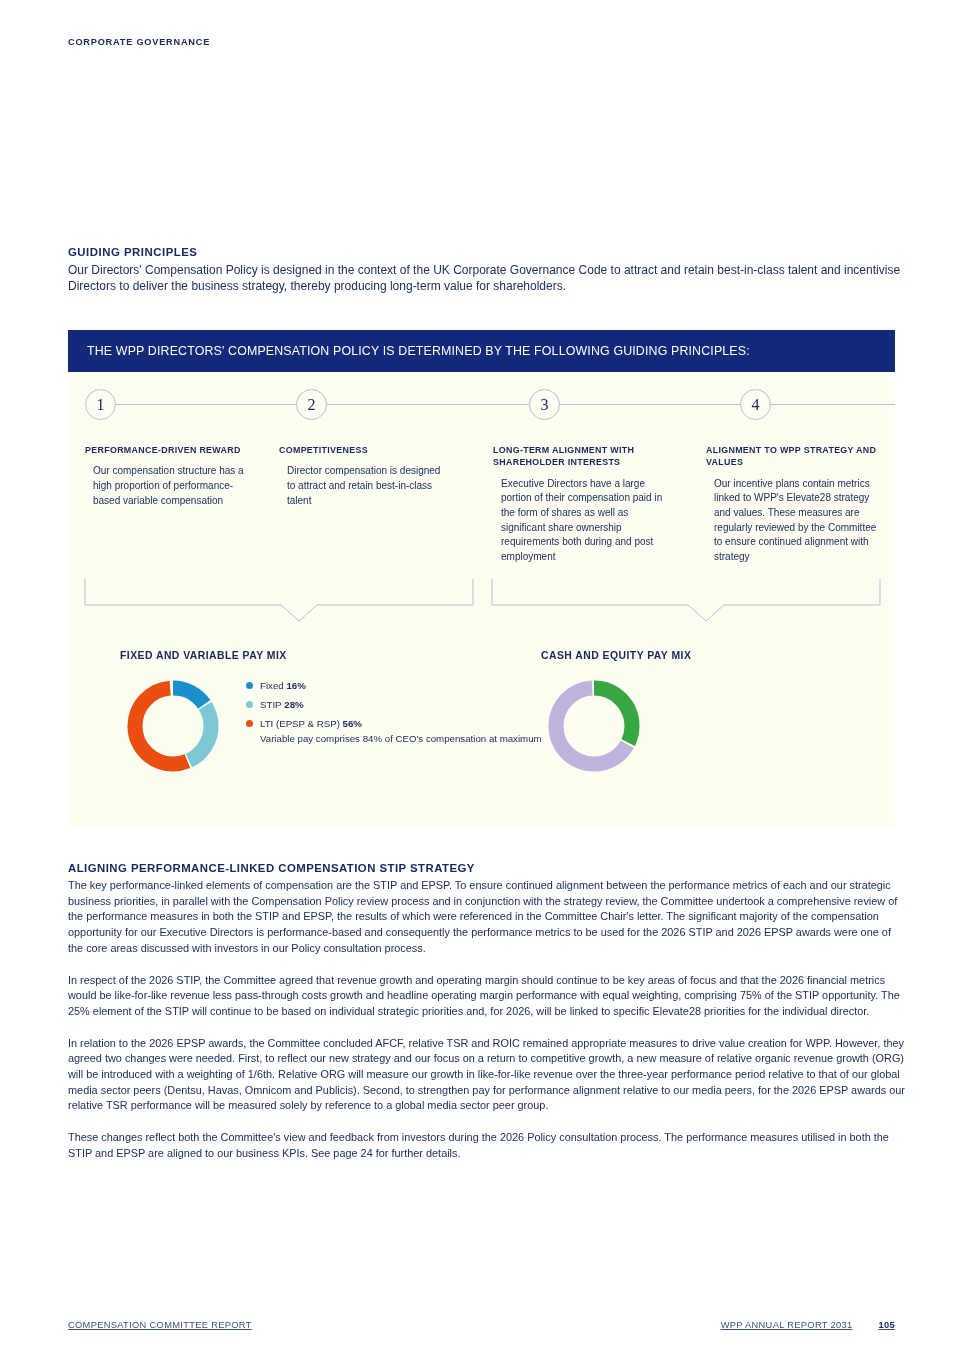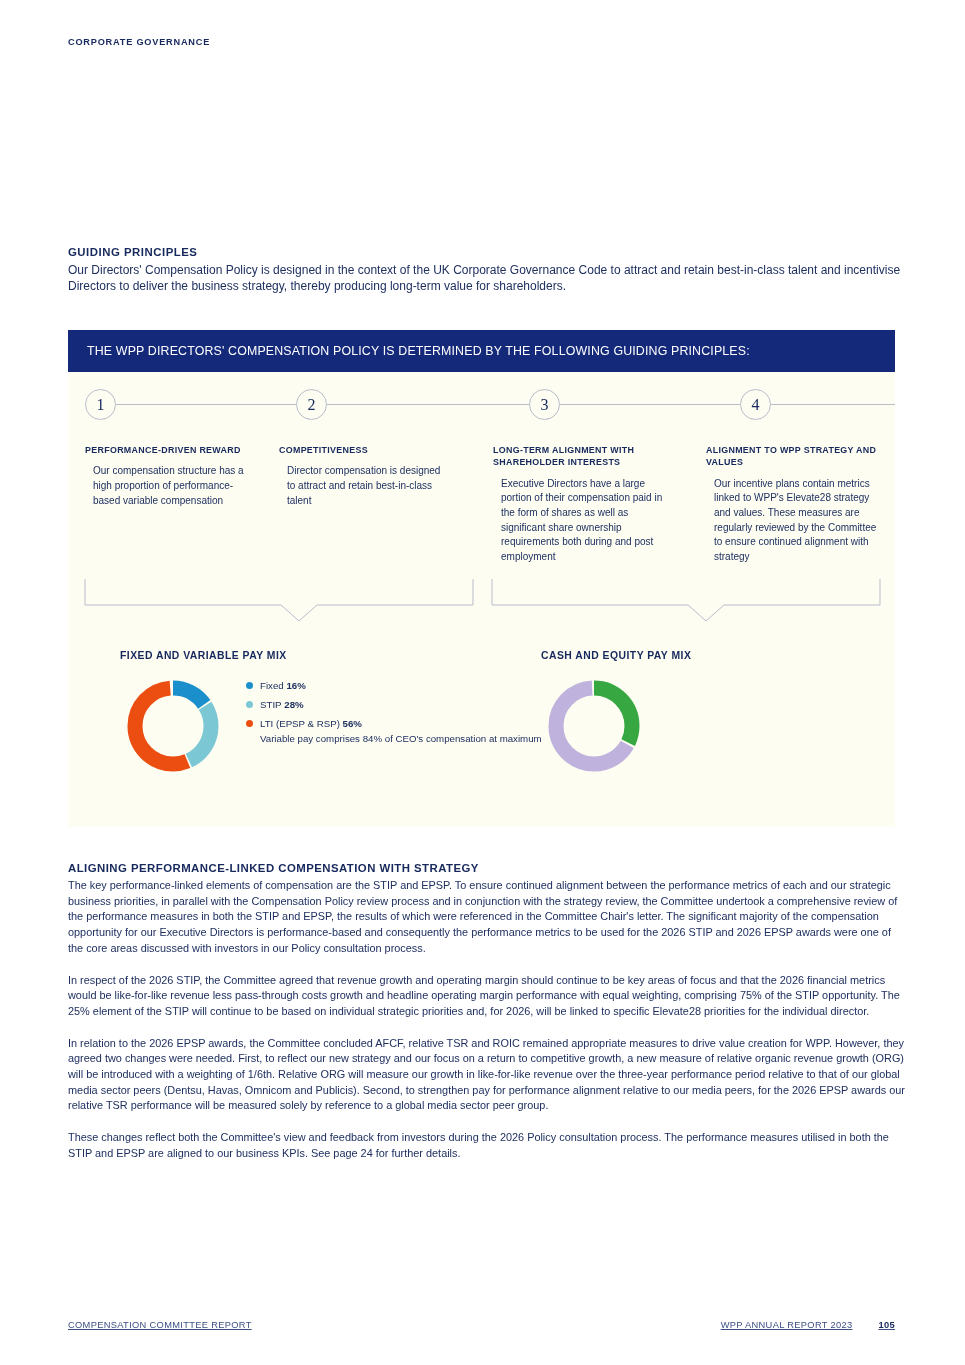--- a/index.html
+++ b/index.html
@@ -286,25 +286,25 @@
             <circle r="38" fill="none" stroke="#bfb2dd" stroke-width="15" stroke-dasharray="157.7 81.0" stroke-dashoffset="-78.8"></circle>
           </g>
         </svg>
       </div>
     </div>
   </div>
 
 </div>
 
 <div class="body-copy">
-  <h2>ALIGNING PERFORMANCE-LINKED COMPENSATION WITH STRATEGY</h2>
+  <h2>ALIGNING PERFORMANCE-LINKED COMPENSATION STIP STRATEGY</h2>
   <p>The key performance-linked elements of compensation are the STIP and EPSP. To ensure continued alignment between the performance metrics of each and our strategic business priorities, in parallel with the Compensation Policy review process and in conjunction with the strategy review, the Committee undertook a comprehensive review of the performance measures in both the STIP and EPSP, the results of which were referenced in the Committee Chair's letter. The significant majority of the compensation opportunity for our Executive Directors is performance-based and consequently the performance metrics to be used for the 2026 STIP and 2026 EPSP awards were one of the core areas discussed with investors in our Policy consultation process.</p>
   <p>In respect of the 2026 STIP, the Committee agreed that revenue growth and operating margin should continue to be key areas of focus and that the 2026 financial metrics would be like-for-like revenue less pass-through costs growth and headline operating margin performance with equal weighting, comprising 75% of the STIP opportunity. The 25% element of the STIP will continue to be based on individual strategic priorities and, for 2026, will be linked to specific Elevate28 priorities for the individual director.</p>
   <p>In relation to the 2026 EPSP awards, the Committee concluded AFCF, relative TSR and ROIC remained appropriate measures to drive value creation for WPP. However, they agreed two changes were needed. First, to reflect our new strategy and our focus on a return to competitive growth, a new measure of relative organic revenue growth (ORG) will be introduced with a weighting of 1/6th. Relative ORG will measure our growth in like-for-like revenue over the three-year performance period relative to that of our global media sector peers (Dentsu, Havas, Omnicom and Publicis). Second, to strengthen pay for performance alignment relative to our media peers, for the 2026 EPSP awards our relative TSR performance will be measured solely by reference to a global media sector peer group.</p>
   <p class="last">These changes reflect both the Committee's view and feedback from investors during the 2026 Policy consultation process. The performance measures utilised in both the STIP and EPSP are aligned to our business KPIs. See page 24 for further details.</p>
 </div>
 
 <div class="footer">
   <span>COMPENSATION COMMITTEE REPORT</span>
   <span class="spacer"></span>
-  <span class="rep">WPP ANNUAL REPORT 2023</span>
+  <span class="rep">WPP ANNUAL REPORT 2031</span>
   <span class="pg">105</span>
 </div>
 
 </body></html>

